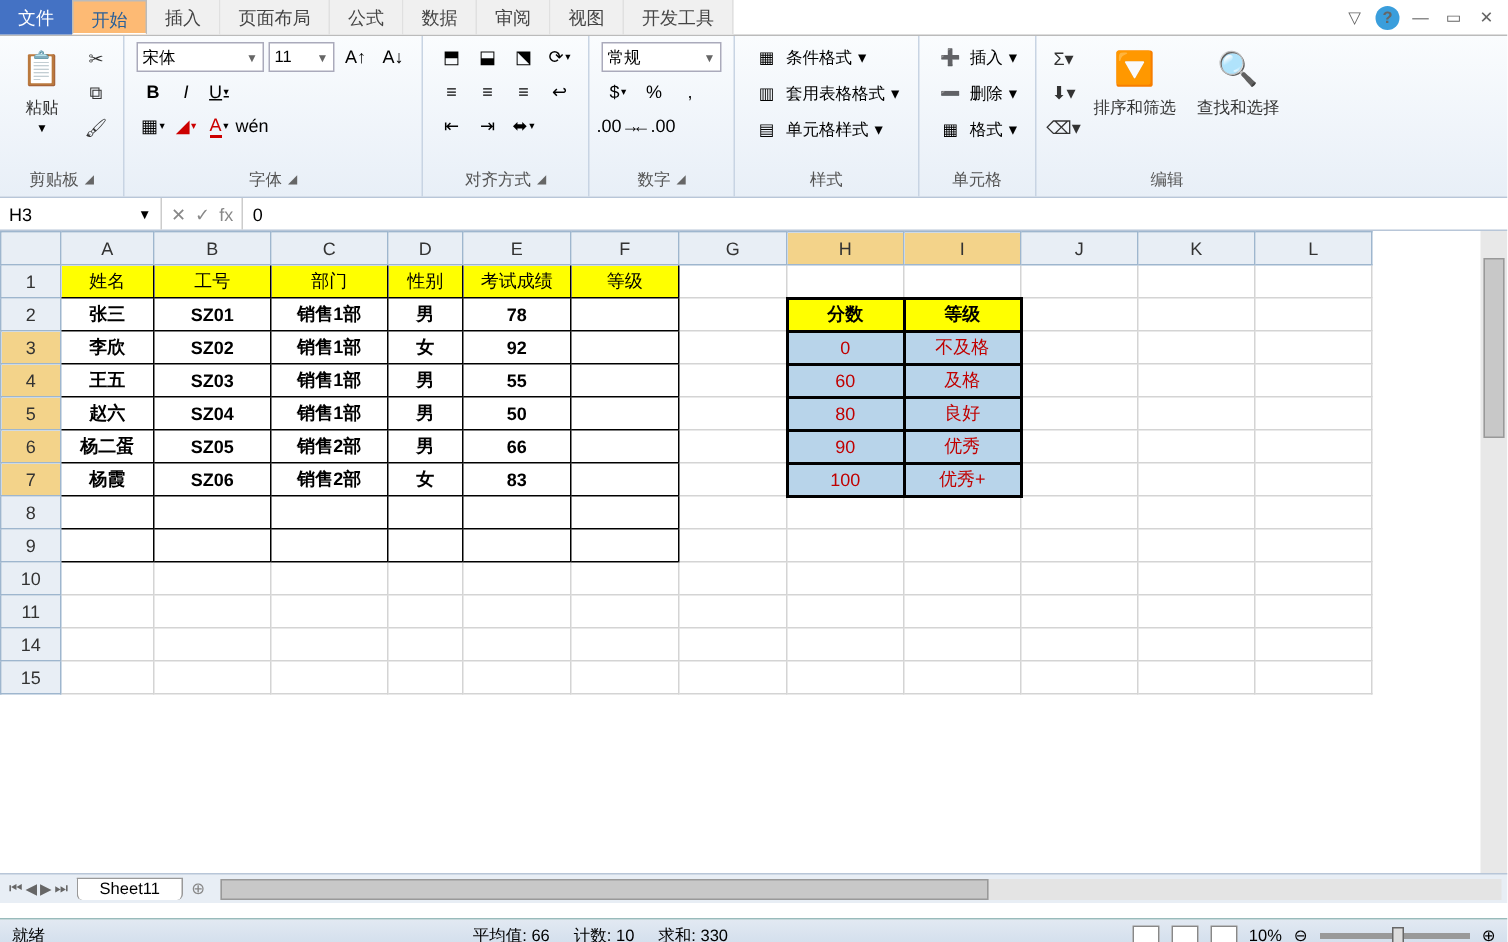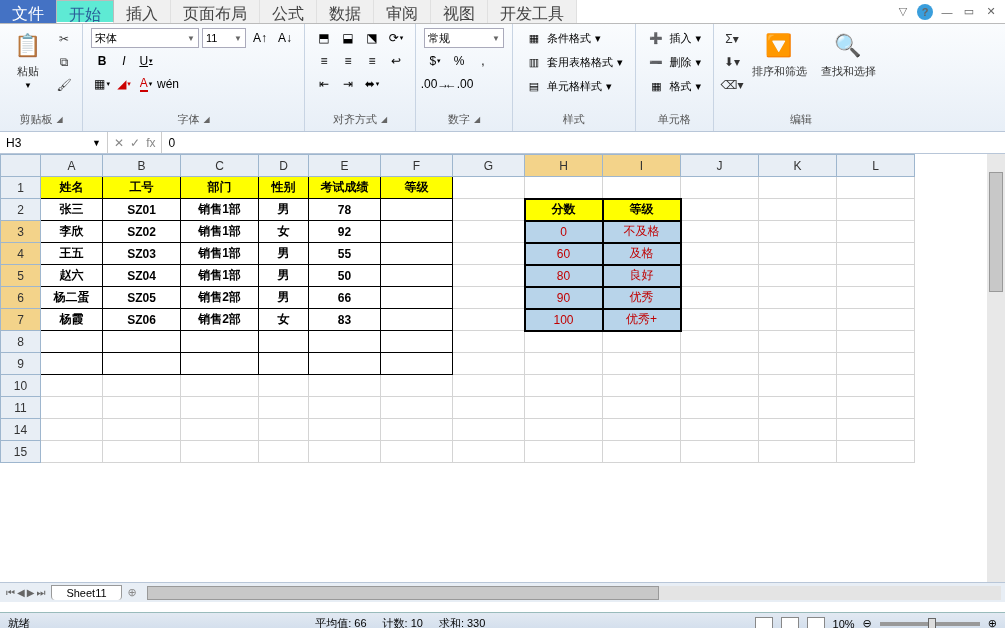--- a/index.html
+++ b/index.html
@@ -1,22 +1,22 @@
 <!DOCTYPE html>
 <html><head>
 <meta charset="utf-8">
 <style>
 * { margin: 0; padding: 0; box-sizing: border-box; font-family: "Microsoft YaHei", Arial, sans-serif; }
 body { width: 1005px; height: 628px; background: #fff; overflow: hidden; font-size: 12px; }
 
 
 .tabs { display: flex; background: #fff; height: 24px; border-bottom: 1px solid #bbb; }
-.tab { padding: 4px 12px; font-size: 16px; cursor: pointer; border-right: 1px solid #e0e0e0; text-align: center; }
+.tab { padding: 4px 12px; font-size: 12px; cursor: pointer; border-right: 1px solid #e0e0e0; text-align: center; }
 .tab.file { background: #4472c4; color: #fff; border-right: none; }
-.tab.active { background: #5eead4; border: 1px solid #bbb; border-bottom: 1px solid #fff; color: #2a6099; }
+.tab.active { background: #fdba74; border: 1px solid #bbb; border-bottom: 1px solid #fff; color: #2a6099; }
 .tab.normal { background: #f0f0f0; color: #444; }
 .win-ctrl { margin-left: auto; display: flex; gap: 6px; padding: 2px 6px; align-items: center; }
 .win-ctrl span { width: 16px; height: 16px; display: inline-flex; align-items: center; justify-content: center; color: #666; font-size: 11px; cursor: pointer; }
 .help-icon { background: #3a9edc; color: #fff; border-radius: 50%; width: 14px; height: 14px; font-size: 10px; font-weight: bold; }
 
 
 .ribbon { display: flex; height: 108px; background: linear-gradient(#fafcfe, #e8eff7); border-bottom: 1px solid #b8c6d8; }
 .group { display: flex; flex-direction: column; border-right: 1px solid #c8d4e3; padding: 4px 8px 2px; align-items: center; }
 .group-body { display: flex; flex: 1; align-items: flex-start; gap: 6px; }
 .group-label { font-size: 11px; color: #555; padding: 2px 0; display: flex; align-items: center; gap: 4px; }
@@ -52,21 +52,21 @@
 
 
 .grid-wrap { position: relative; height: 428px; overflow: hidden; }
 .grid { border-collapse: collapse; table-layout: fixed; }
 .grid th, .grid td { border: 1px solid #d4d4d4; height: 22px; font-size: 12px; text-align: center; background: #fff; overflow: hidden; white-space: nowrap; }
 .grid .corner { width: 40px; background: #e8eef5; border: 1px solid #9eb6ce; }
 .grid .colh { background: #e8eef5; color: #333; font-weight: normal; border: 1px solid #9eb6ce; }
 .grid .rowh { width: 40px; background: #e8eef5; color: #333; font-weight: normal; border: 1px solid #9eb6ce; }
 .grid .colh.sel, .grid .rowh.sel { background: #f3d38a; }
 
-.hdr-yellow { background: #ffff00 !important; font-weight: bold; border: 1px solid #000 !important; }
+.hdr-yellow { background: #ffff00 !important; font-weight: normal; border: 1px solid #000 !important; }
 .data-border { border: 1px solid #000 !important; font-weight: bold; }
 .blue-cell { background: #b8d4ea !important; color: #c00000; border: 2px solid #000 !important; }
 .blue-hdr { background: #ffff00 !important; font-weight: bold; border: 2px solid #000 !important; }
 
 
 .sheet-tabs { height: 20px; display: flex; align-items: center; background: #e8eef5; border-top: 1px solid #b8c6d8; font-size: 11px; }
 .sheet-tabs .nav { display: flex; gap: 2px; padding: 0 6px; }
 .sheet-tabs .nav span { cursor: pointer; color: #666; font-size: 10px; }
 .sheet-tab { background: #fff; border: 1px solid #999; border-bottom: none; padding: 1px 14px; border-radius: 0 0 4px 4px; }
 .hscroll { flex: 1; height: 14px; background: #e4e4e4; margin: 0 4px; position: relative; }
@@ -121,21 +121,21 @@
     <div class="group-label">
         <span>剪贴板</span>
         <span class="dl">◢</span>
       </div>
   </div>
 
   <div class="group">
     <div class="group-body">
       <div class="font-area">
         <div class="font-row1">
-          <div class="combo" style="width:108px">
+          <div class="combo" style="width:85px">
               <span>宋体</span>
               <span class="dd">▼</span>
             </div>
           <div class="combo" style="width:44px">
               <span>11</span>
               <span class="dd">▼</span>
             </div>
           <div class="tbtn">A↑</div>
           <div class="tbtn">A↓</div>
         </div>

